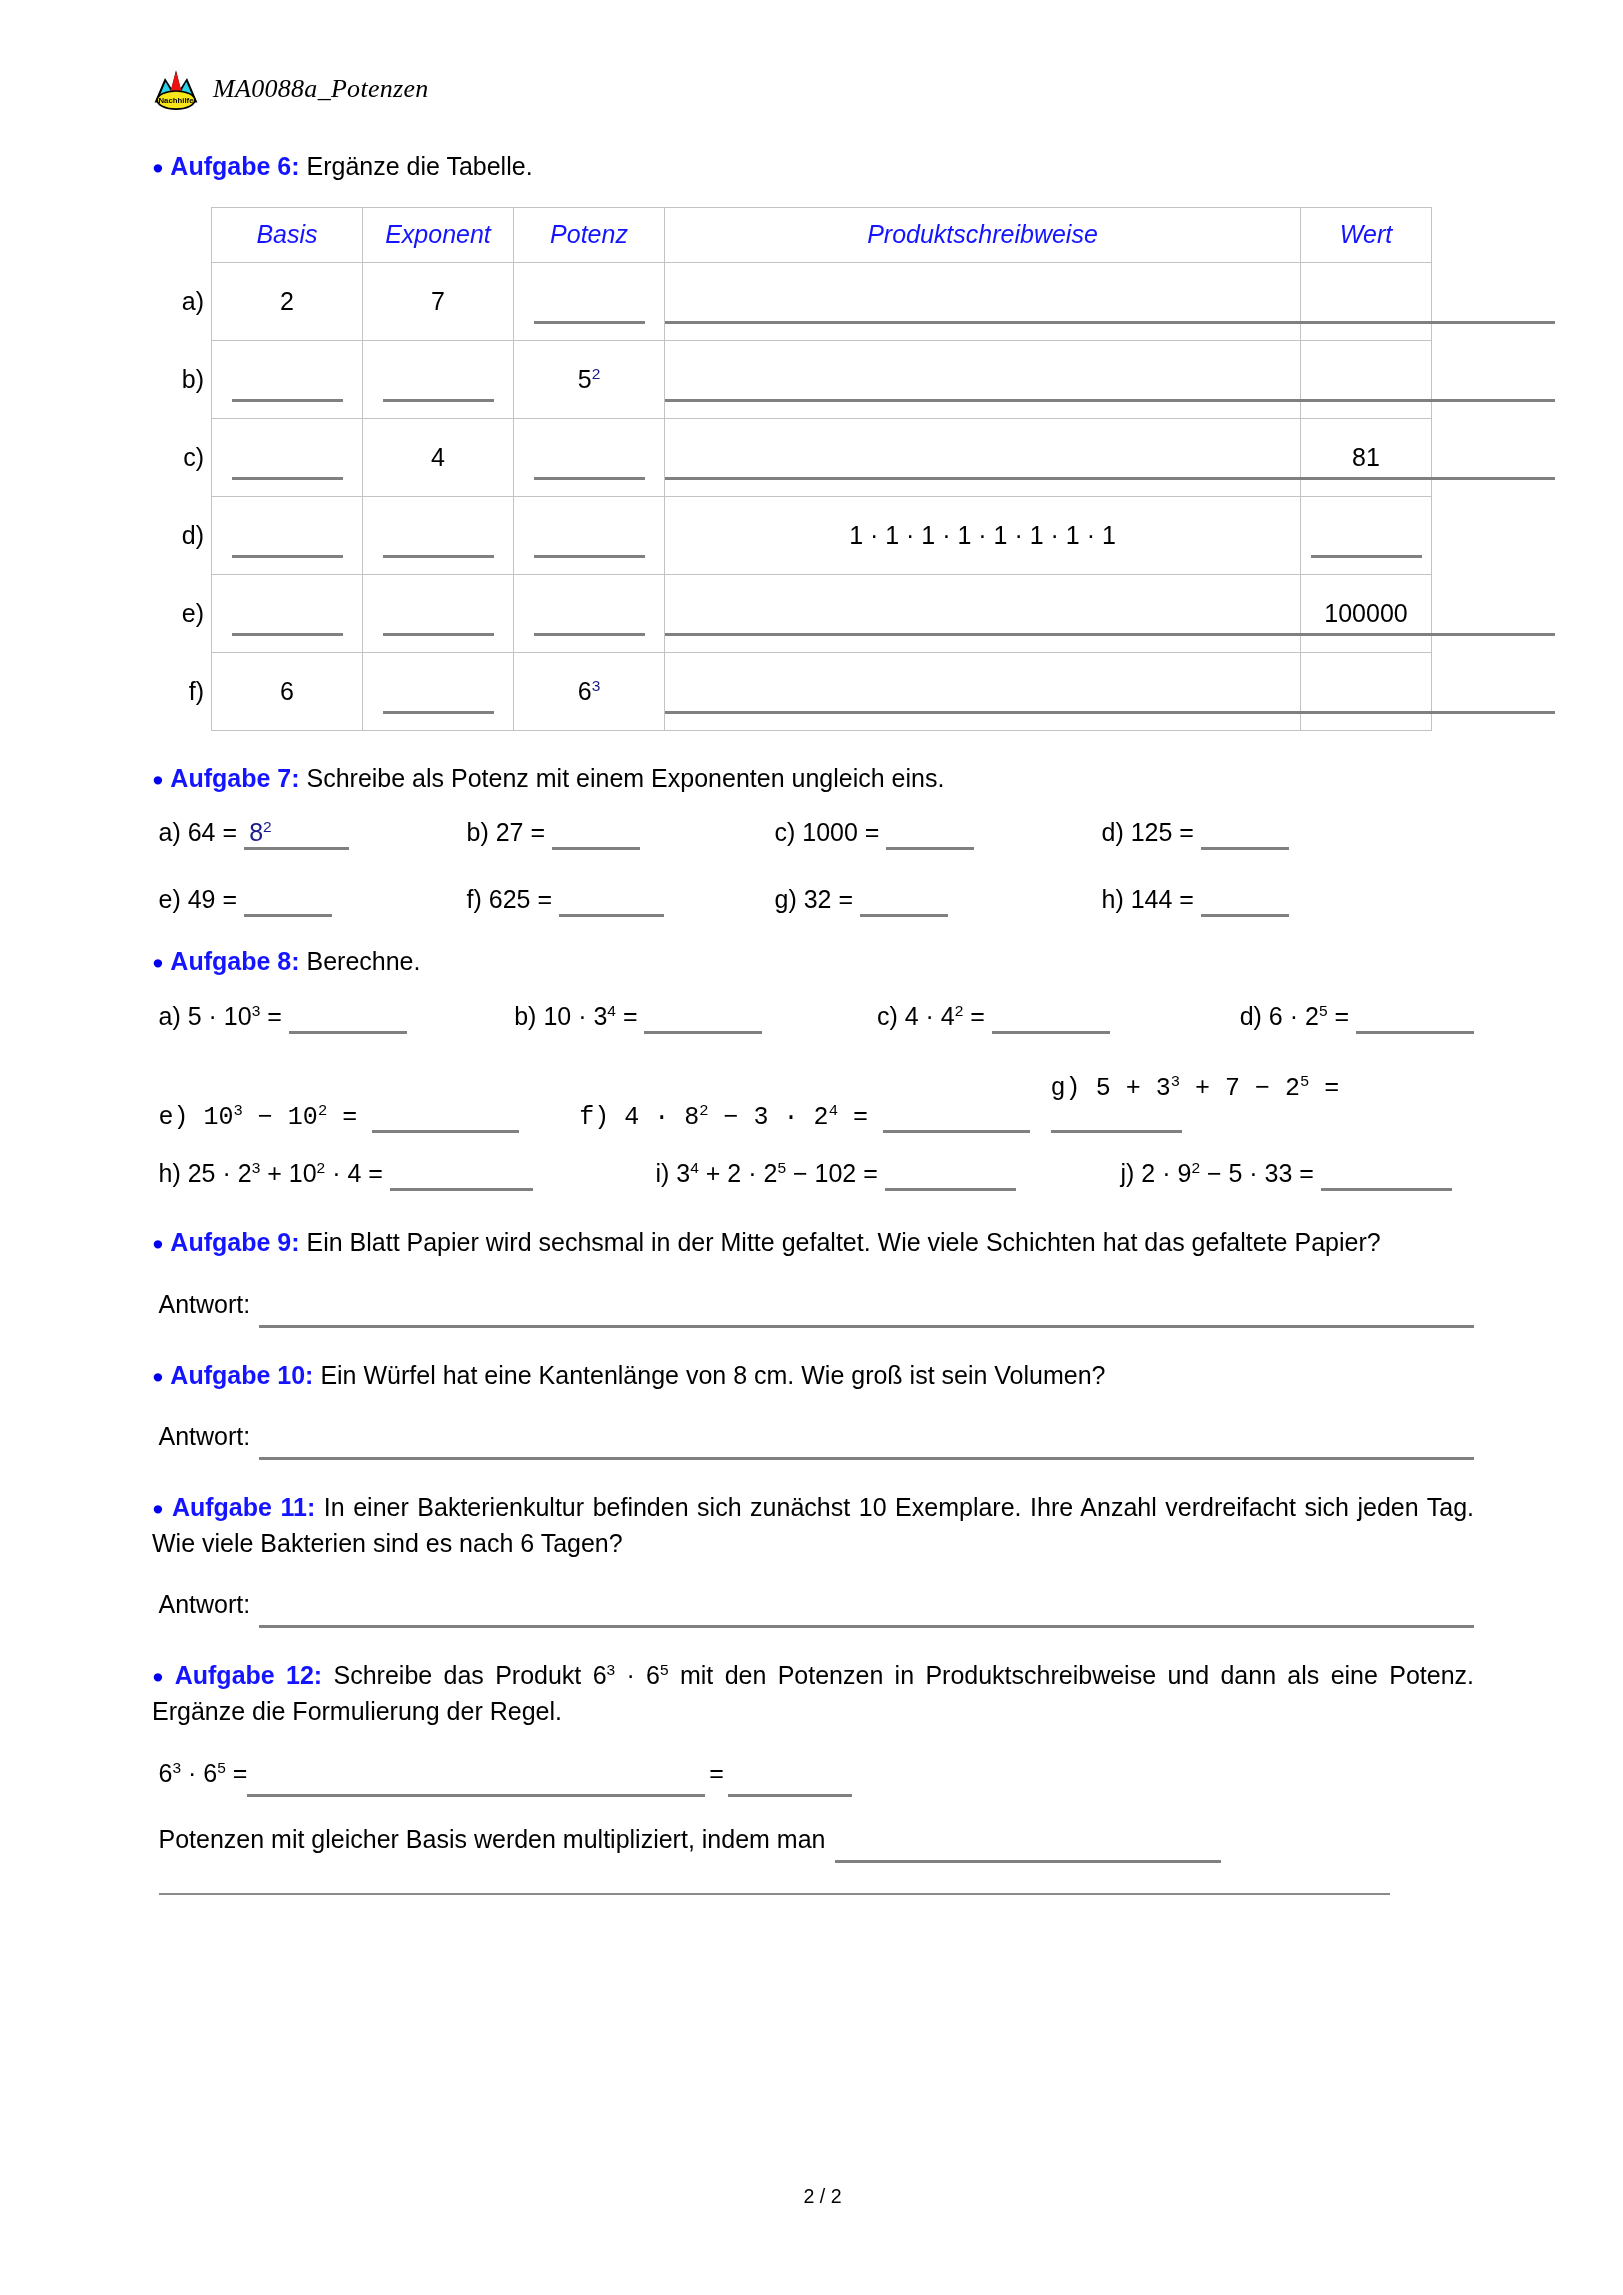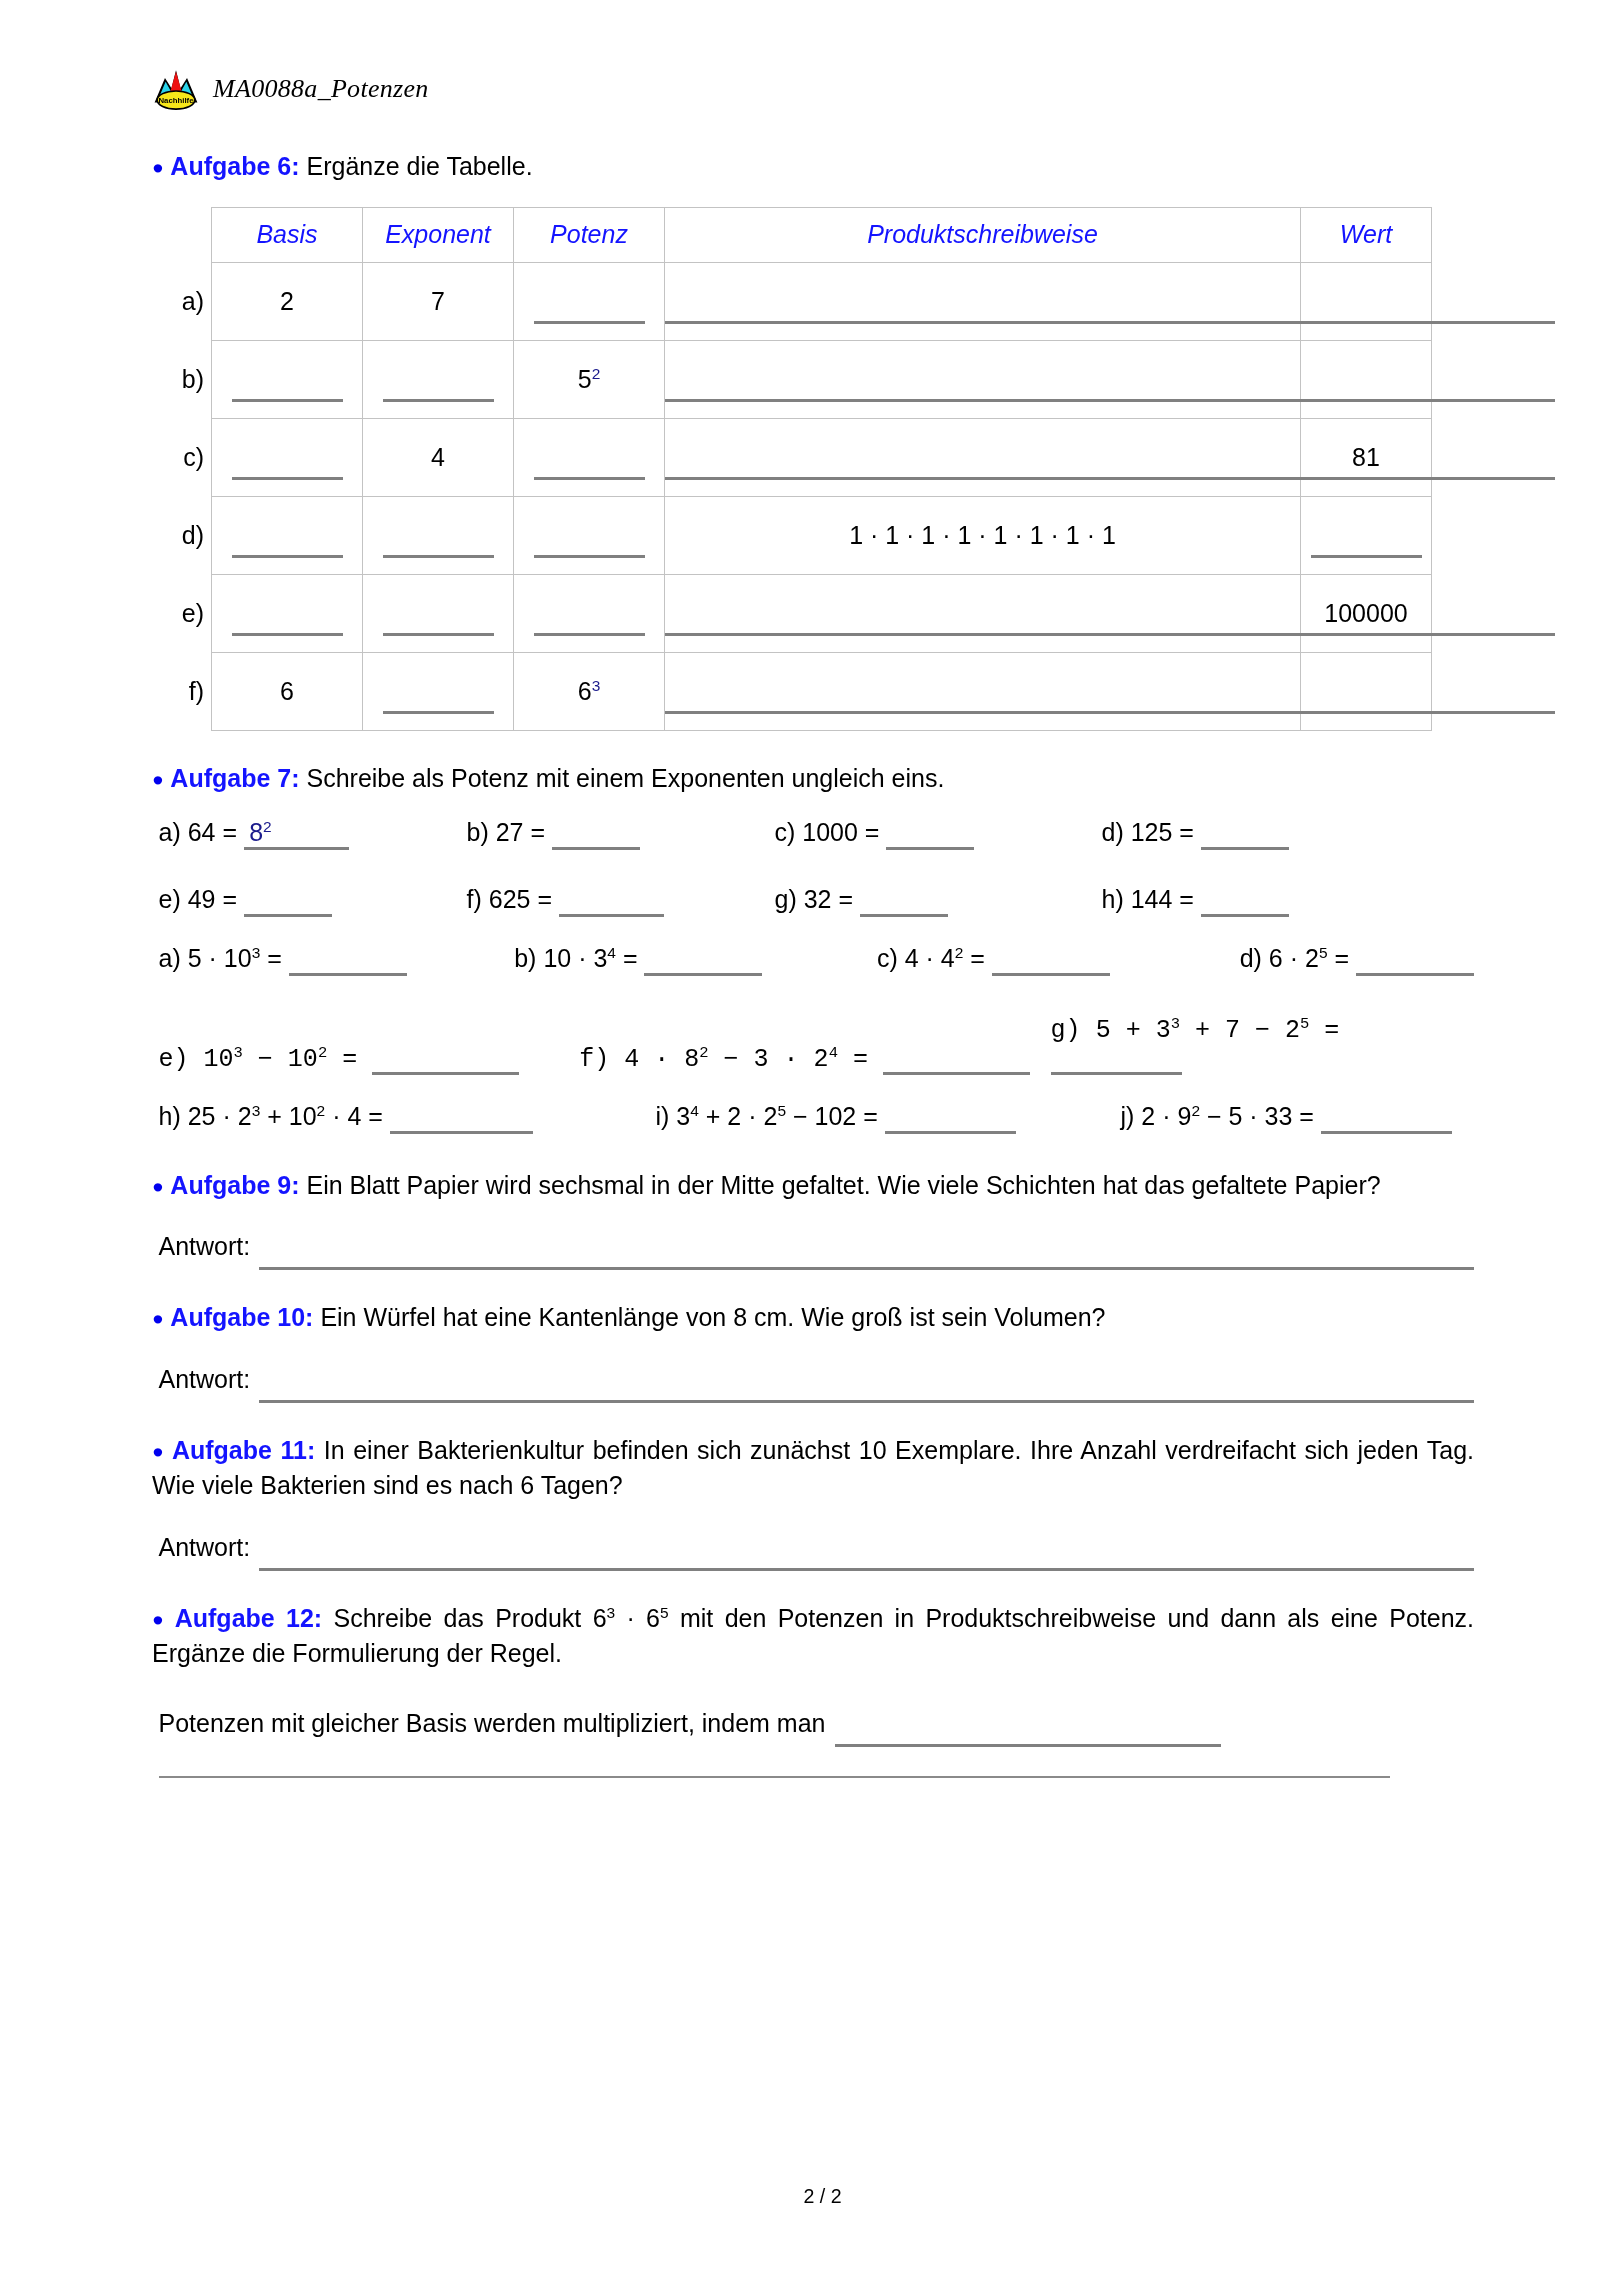--- a/index.html
+++ b/index.html
@@ -229,20 +229,24 @@
         </div>
         <div class="exitem">
           <span class="lbl">h)</span>
           <span class="lbl">144 =</span>
           <span class="ansline" style="width:88px;"></span>
         </div>
       </div>
     </div>
 
     <div class="task">
+      <div class="task-line">
+        <span class="bullet">●</span><span class="task-label">Aufgabe 8:</span>
+        <span>Berechne.</span>
+      </div>
 
       <div class="exrow" style="margin-left:6.5px;justify-content:space-between;">
         <div class="exitem" style="width:327px;">
           <span class="lbl">a)</span>
           <span class="lbl">5 · 10<sup class="pow">3</sup> =</span>
           <span class="ansline" style="width:118px;"></span>
         </div>
         <div class="exitem" style="width:334px;">
           <span class="lbl">b)</span>
           <span class="lbl">10 · 3<sup class="pow">4</sup> =</span>
@@ -331,20 +335,26 @@
     </div>
 
     <div class="task" style="margin-top:39px;">
       <div class="task-line justify">
         <span class="bullet">●</span><span class="task-label">Aufgabe 12:</span>
         <span>Schreibe das Produkt</span>
         <span>6<sup class="pow">3</sup> · 6<sup class="pow">5</sup></span>
         <span>mit den Potenzen in Produktschreibweise und dann als eine Potenz. Ergänze die Formulierung der Regel.</span>
       </div>
 
+      <div class="exrow" style="margin-left:6.5px; margin-top:30px;">
+        <span class="lbl">6<sup class="pow">3</sup> · 6<sup class="pow">5</sup> =</span>
+        <span class="ansline" style="width:458px;"></span>
+        <span class="lbl" style="margin:0 3.9px;">=</span>
+        <span class="ansline" style="width:124px;"></span>
+      </div>
 
       <div class="exrow" style="margin-left:6.5px; margin-top:37px;">
         <span class="lbl">Potenzen mit gleicher Basis werden multipliziert,  indem man</span>
         <span class="ansline" style="width:386px; margin-left:9.2px;"></span>
       </div>
 
       <div class="fullrule" style="margin-left:6.5px;"></div>
     </div>
 
   </div>

